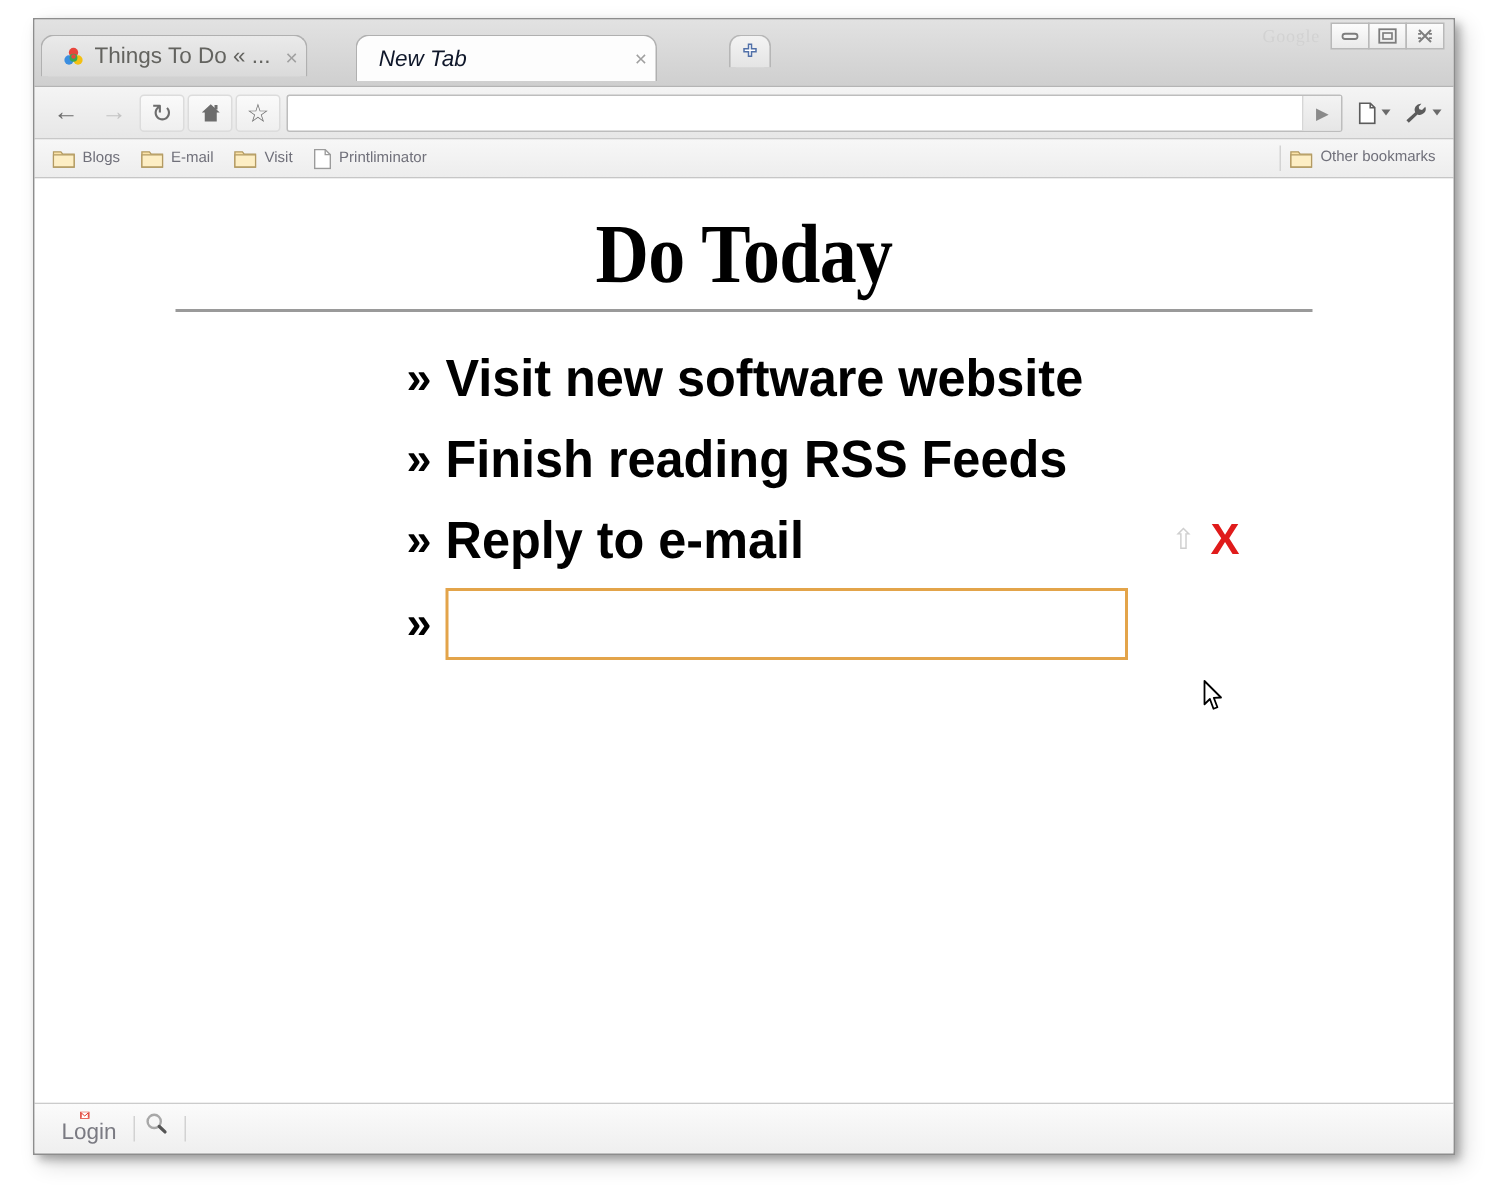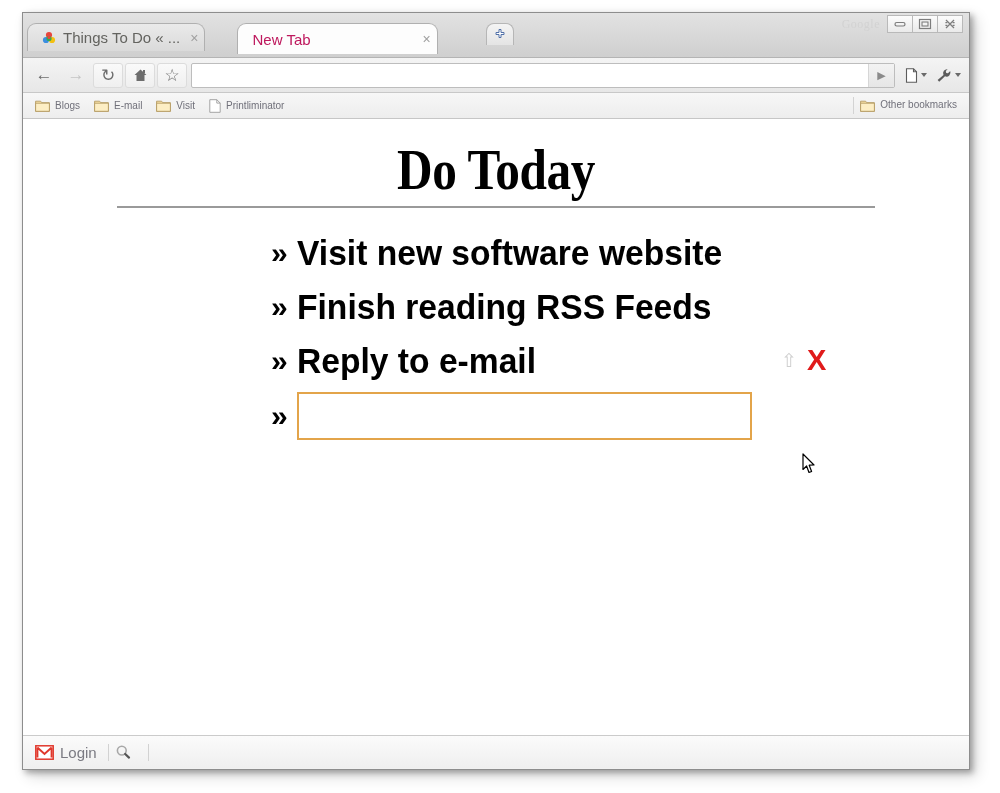--- a/index.html
+++ b/index.html
@@ -78,21 +78,21 @@
     height: 31px;
   }
   .tab-label {
     font-size: 15px;
     color: #63635f;
     white-space: nowrap;
     max-width: 170px;
     overflow: hidden;
     text-overflow: ellipsis;
   }
-  .tab.active .tab-label { color: #be185d; }
+  .tab.active .tab-label { color: #0f172a; font-style: italic; }
   .tab-close {
     margin-left: 10px;
     font-size: 14px;
     color: #a0a0a0;
     line-height: 1;
     cursor: pointer;
   }
 
   
   .tab-favicon {
@@ -388,20 +388,21 @@
     align-items: center;
     padding: 0 8px;
     box-sizing: border-box;
   }
   .status-item {
     display: flex;
     align-items: center;
     padding: 2px 9px 2px 4px;
     cursor: pointer;
     height: 22px;
+    flex-direction: column;
   }
   .status-divider {
     width: 1px;
     height: 17px;
     background: #d2d2d2;
     margin: 0 2px;
   }
   .status-label {
     font-size: 15px;
     color: #7a7a82;

